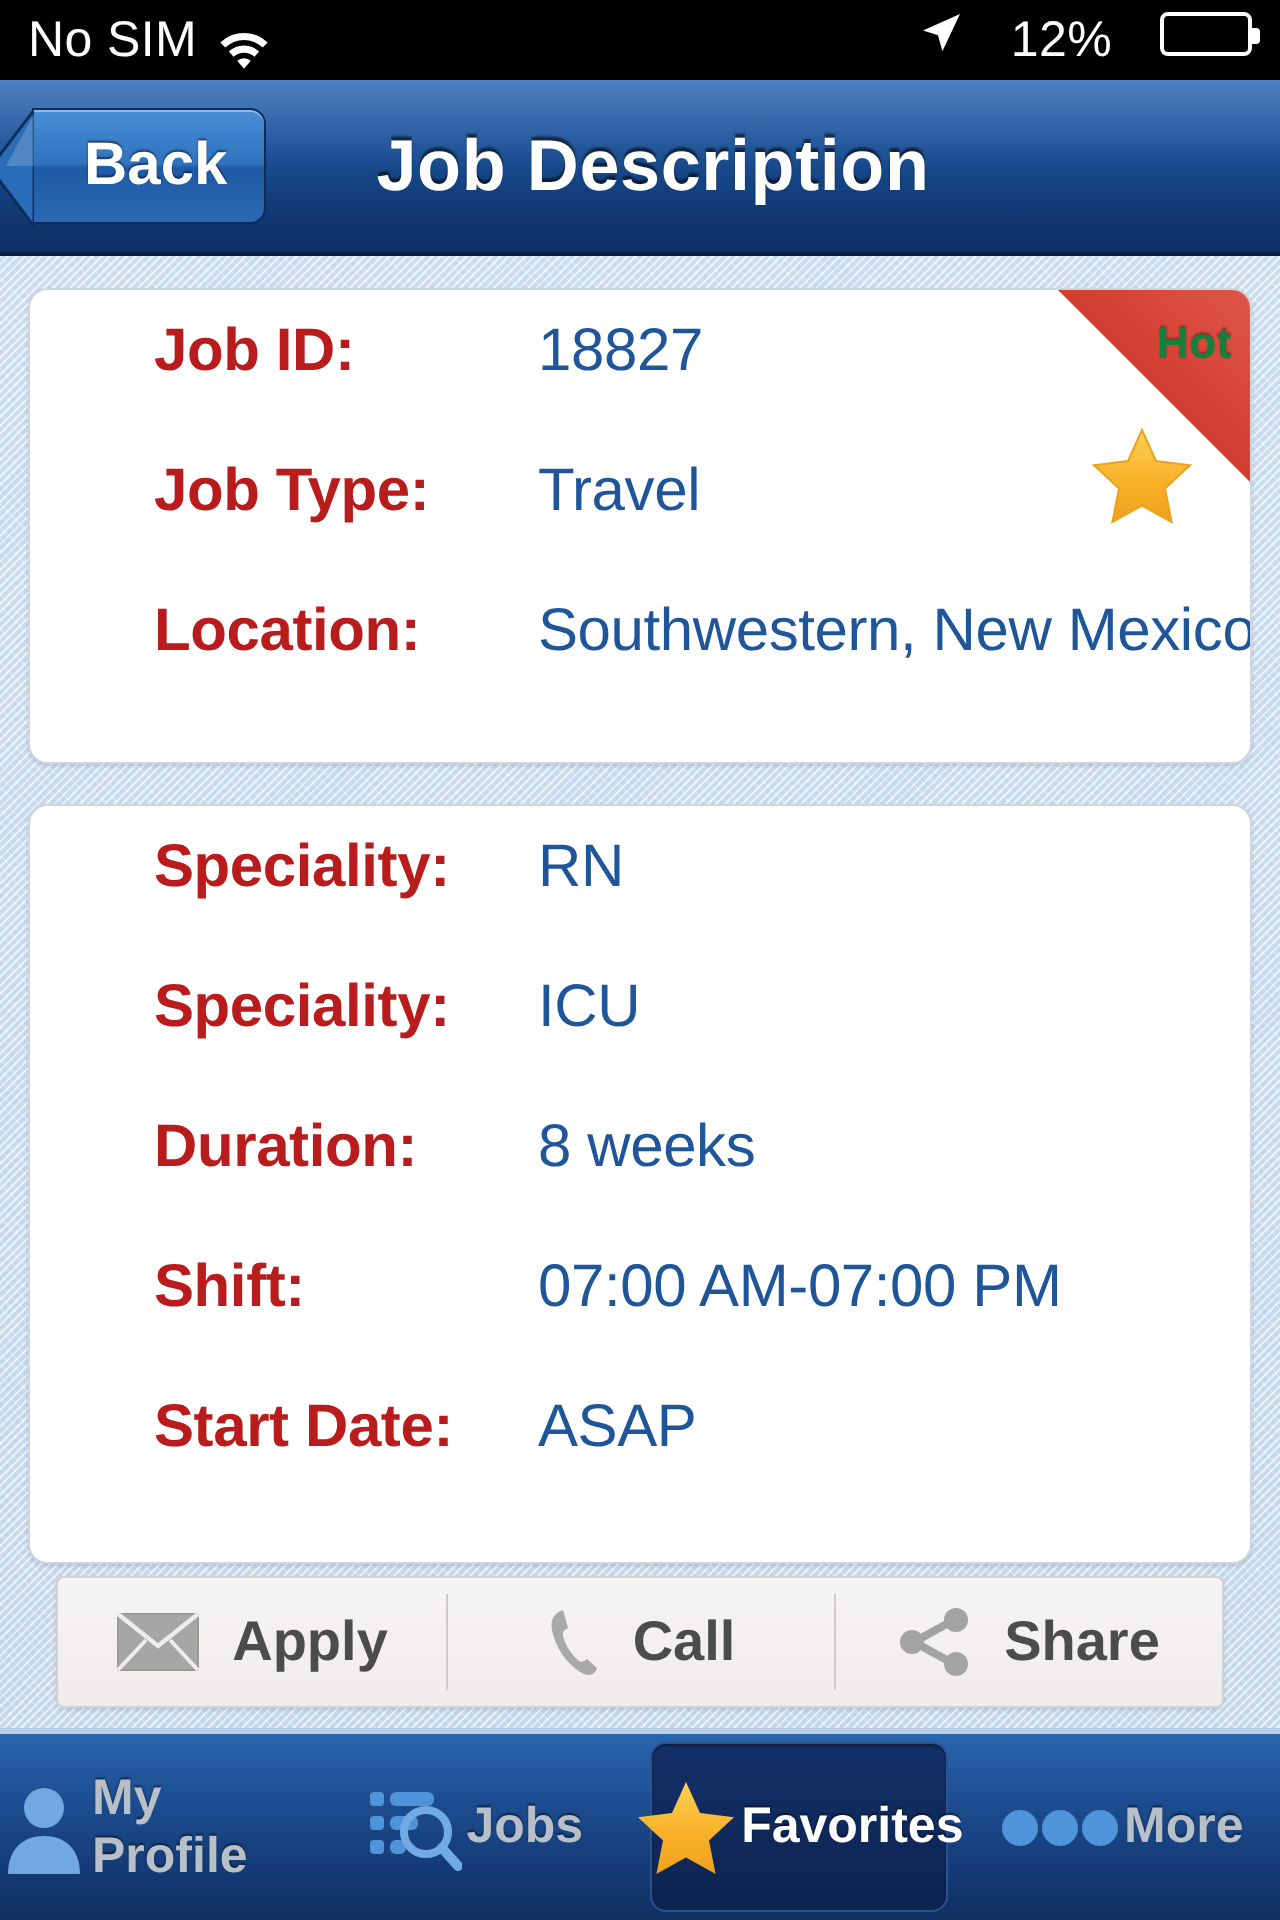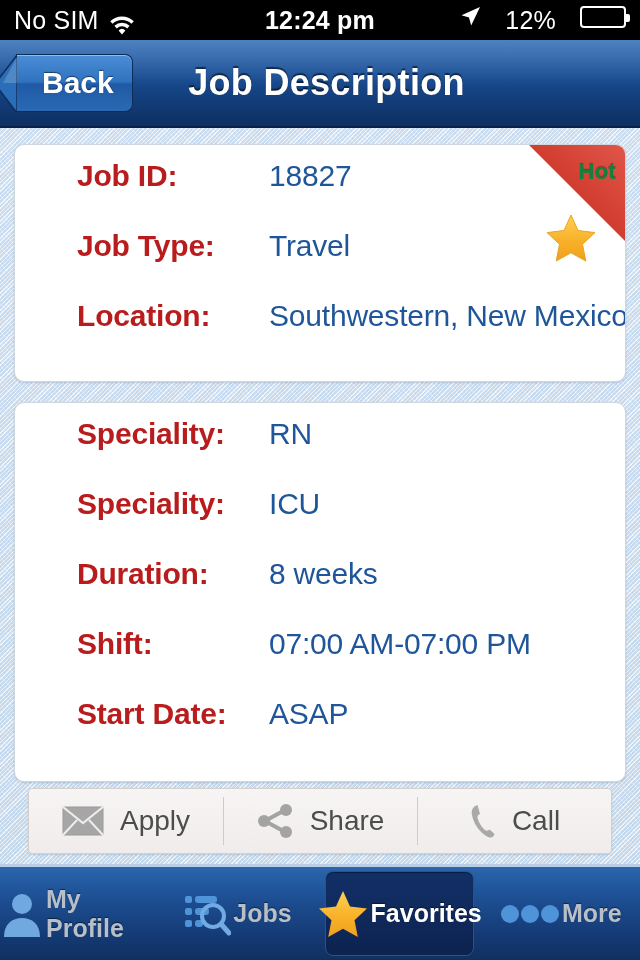--- a/index.html
+++ b/index.html
@@ -227,21 +227,21 @@
     overflow: hidden;
   }
   .act {
     flex: 1;
     display: flex;
     align-items: center;
     justify-content: center;
     gap: 16px;
     color: #4c4c4c;
     font-size: 28px;
-    font-weight: normal;
+    font-weight: bold;
     position: relative;
   }
   .act + .act::before {
     content: "";
     position: absolute;
     left: 0; top: 8px; bottom: 8px;
     width: 1px;
     background: #cfcbc8;
   }
   .act svg { display: block; }
@@ -299,21 +299,20 @@
       <span>
         <svg class="wifi-ico" viewBox="0 0 26 20">
           <path d="M13 19.2 L8.2 12.6 A8.2 8.2 0 0 1 17.8 12.6 Z" fill="#fff" opacity="0"></path>
           <path d="M1.2 6.2 A17 17 0 0 1 24.8 6.2 L22.4 8.8 A13.6 13.6 0 0 0 3.6 8.8 Z" fill="#fff"></path>
           <path d="M5.4 10.8 A11 11 0 0 1 20.6 10.8 L18.2 13.4 A7.6 7.6 0 0 0 7.8 13.4 Z" fill="#fff"></path>
           <path d="M9.6 15.4 A5 5 0 0 1 16.4 15.4 L13 19.4 Z" fill="#fff"></path>
         </svg>
       </span>
     </div>
 
-    <div class="sb-center">12:24 pm</div>
 
     <div class="sb-right">
       <span>
         <svg class="loc-ico" viewBox="0 0 22 22">
           <path d="M21 1 L2.5 9.2 L10 11.6 L12.2 19.6 Z" fill="#fff"></path>
         </svg>
       </span>
       <span>12%</span>
       <span class="batt">
         <span class="batt-fill" id="batt-fill" style="width: 12%; background: rgb(232, 41, 30);"></span>
@@ -397,47 +396,47 @@
 
       <div class="act">
         <span>
           <svg width="42" height="30" viewBox="0 0 42 30">
             <rect x="1" y="1" width="40" height="28" rx="1" fill="#a6a6a6" stroke="#9a9a9a"></rect>
             <path d="M1 1 L21 17 L41 1" fill="none" stroke="#efeceb" stroke-width="2.2"></path>
             <path d="M1 29 L15 14 M41 29 L27 14" fill="none" stroke="#efeceb" stroke-width="2"></path>
           </svg>
         </span>
         <span>Apply</span>
+      </div>
+
+      <div class="act">
+        <span>
+          <svg width="28" height="36" viewBox="0 0 28 36">
+            <path d="M9.5 2 C5 3.5 3 7 4 12 C5.5 20 11 29 19 33.5 C23 35.6 25.6 34.2 26.5 31
+                     L21.5 26.5 C19.6 28.2 18.2 28.3 16.6 26.8 C13.2 23.6 10.6 19.2 9.6 15.3
+                     C9.1 13.2 9.8 12.1 12 11 Z" fill="#a9a9a9"></path>
+          </svg>
+        </span>
+        <span>Call</span>
       </div>
 
       <div class="act">
         <span>
           <svg width="38" height="34" viewBox="0 0 38 34">
             <g stroke="#a3a3a3" stroke-width="4" fill="#a3a3a3">
               <line x1="9" y1="17" x2="29" y2="6"></line>
               <line x1="9" y1="17" x2="29" y2="28"></line>
             </g>
             <circle cx="8" cy="17" r="6" fill="#a3a3a3"></circle>
             <circle cx="30" cy="6" r="6" fill="#a3a3a3"></circle>
             <circle cx="30" cy="28" r="6" fill="#a3a3a3"></circle>
           </svg>
         </span>
         <span>Share</span>
       </div>
-
-      <div class="act">
-        <span>
-          <svg width="28" height="36" viewBox="0 0 28 36">
-            <path d="M9.5 2 C5 3.5 3 7 4 12 C5.5 20 11 29 19 33.5 C23 35.6 25.6 34.2 26.5 31
-                     L21.5 26.5 C19.6 28.2 18.2 28.3 16.6 26.8 C13.2 23.6 10.6 19.2 9.6 15.3
-                     C9.1 13.2 9.8 12.1 12 11 Z" fill="#a9a9a9"></path>
-          </svg>
-        </span>
-        <span>Call</span>
-      </div>
     </div>
   </div>
 
   <div class="tabbar">
 
     <div class="tab">
       <span class="tab-ico">
         <svg width="44" height="46" viewBox="0 0 44 46">
           <circle cx="22" cy="13" r="10" fill="#6fa9e0"></circle>
           <path d="M4 46 C4 33 12 27 22 27 C32 27 40 33 40 46 Z" fill="#6fa9e0"></path>

